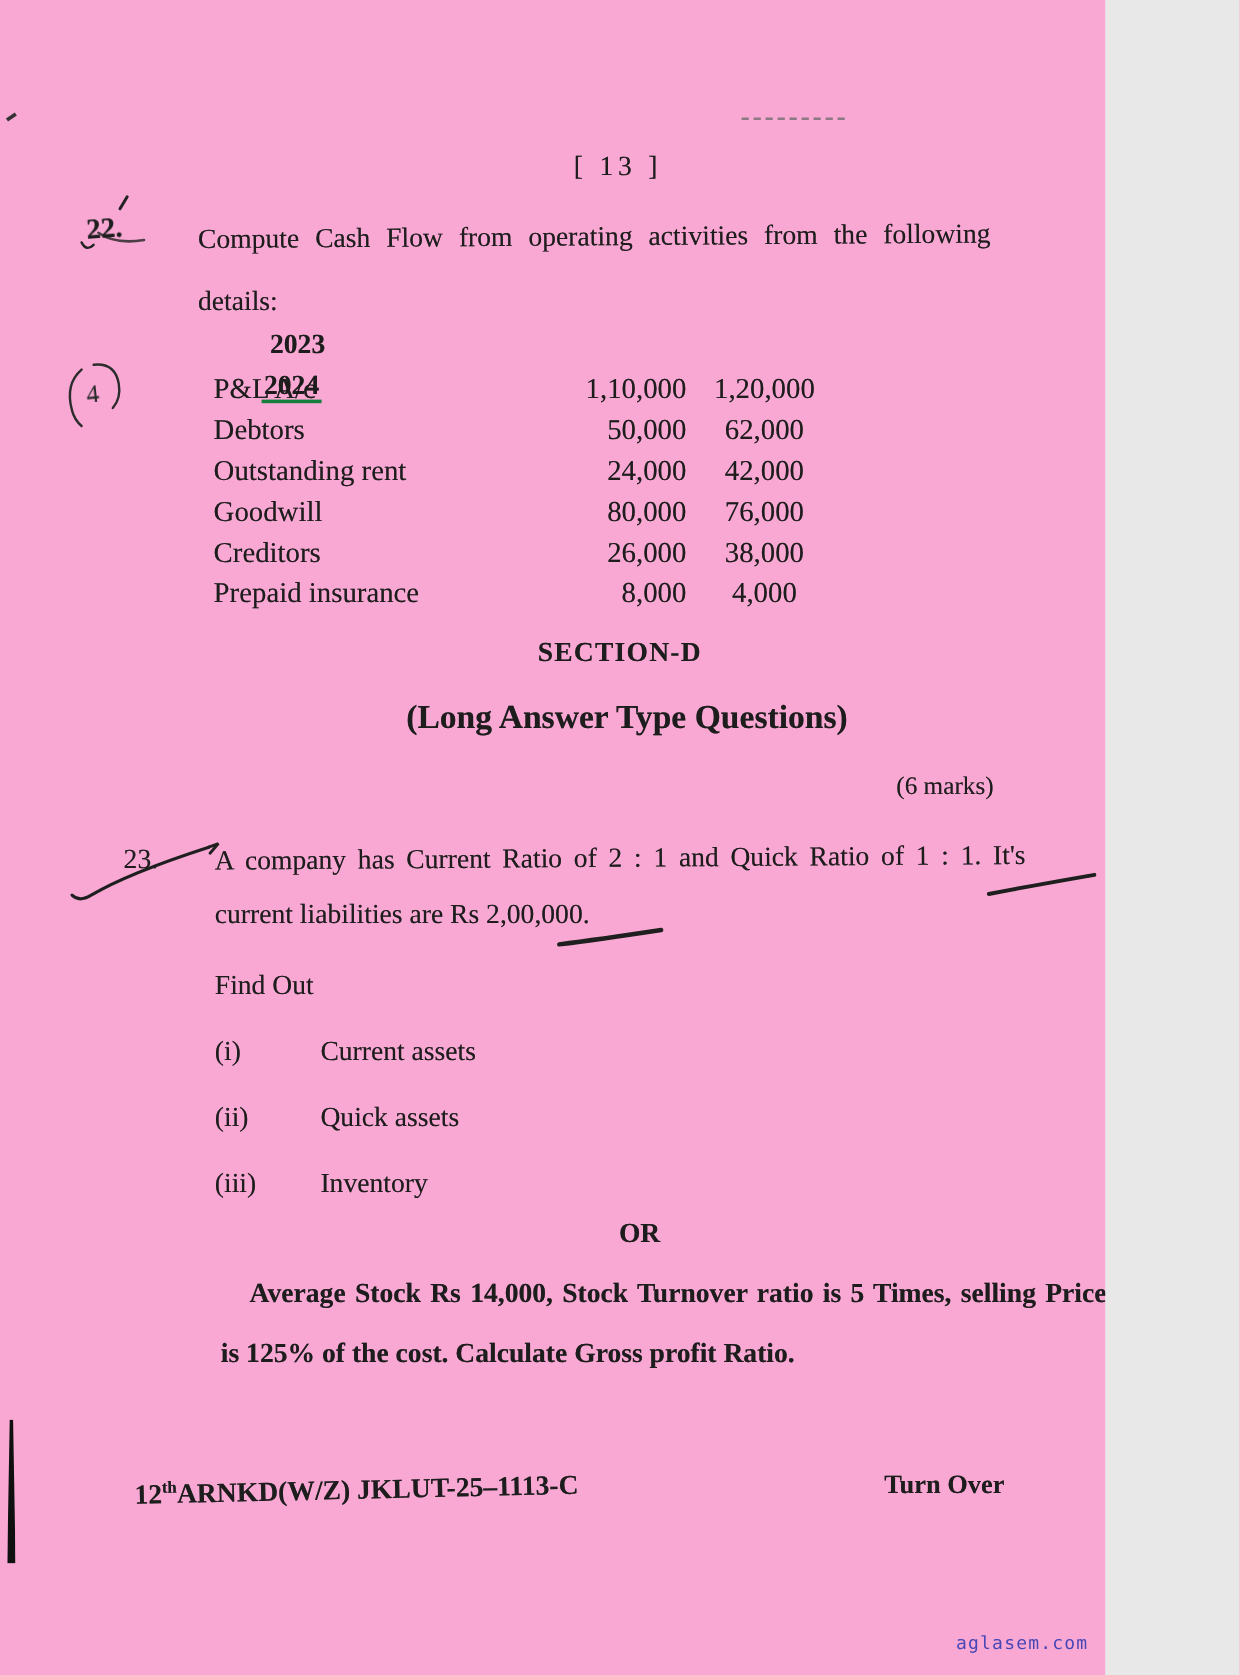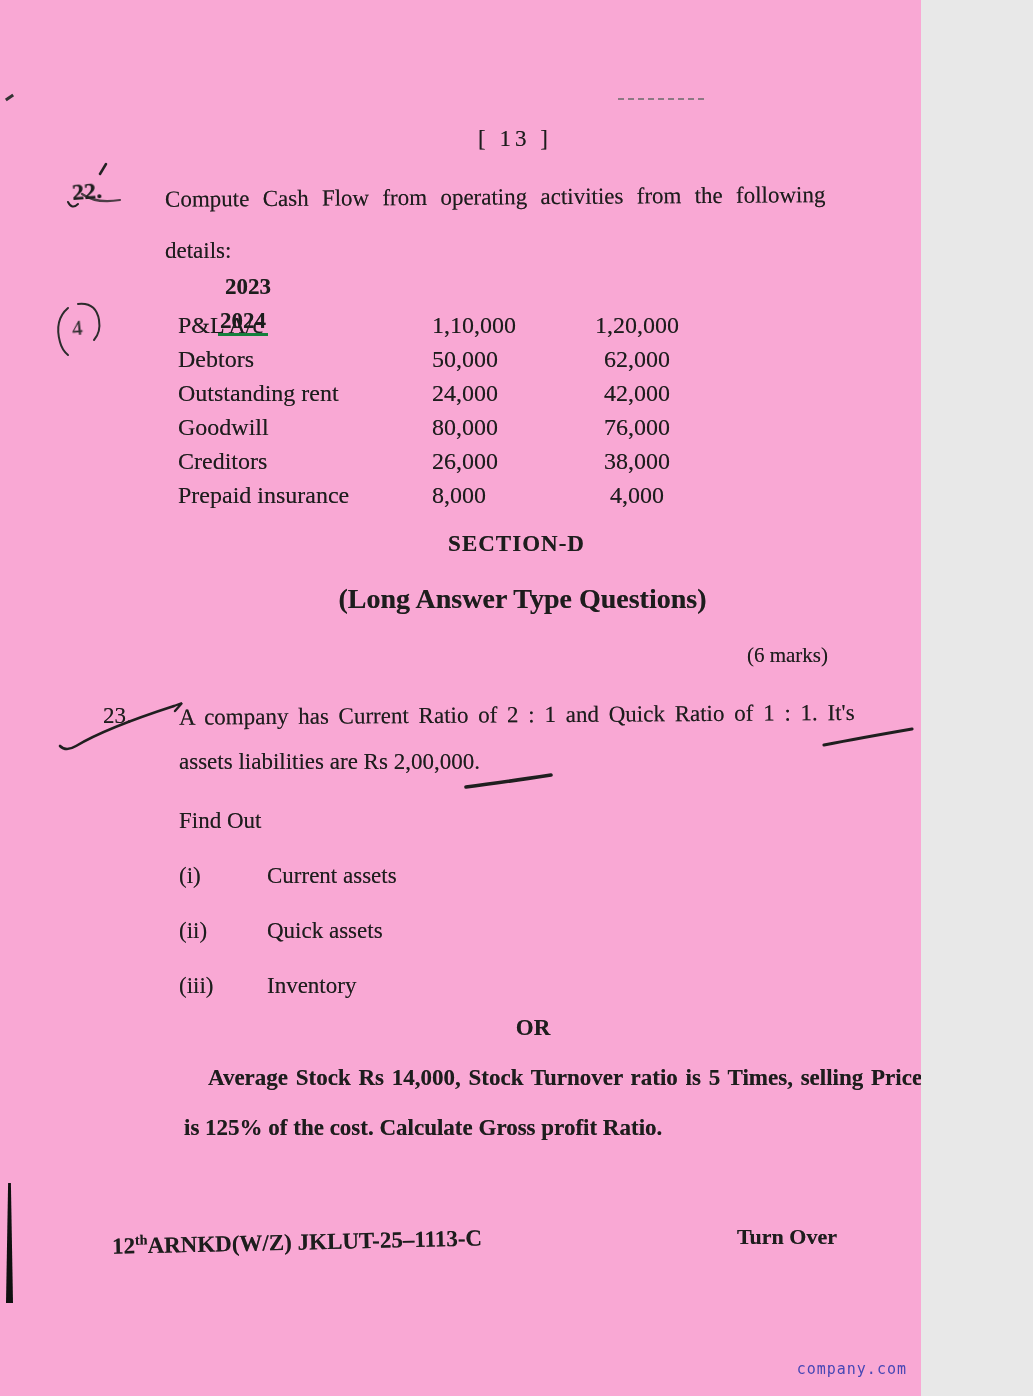--- a/index.html
+++ b/index.html
@@ -33,21 +33,21 @@
 
   
   .cf-table{top:270px;left:178px;width:524px;}
   .cf-hrow{display:flex;height:38px;line-height:34px;font-weight:bold;font-size:23px;flex-direction:column;}
   .cf-hlabel{width:254px;}
   .cf-h1{width:140px;text-align:center;}
   .cf-h2{width:130px;text-align:center;}
   .cf-h2 .u{border-bottom:3px solid #15803d;padding:0 2px;}
   .cf-row{display:flex;height:34px;line-height:34px;font-size:24px;}
   .cf-label{width:254px;}
-  .cf-v1{width:140px;text-align:left;}
+  .cf-v1{width:140px;text-align:right;}
   .cf-v2{width:130px;text-align:center;}
 
   
   .sec-title{top:531px;left:0;width:1033px;font-size:23px;letter-spacing:1px;}
   .sec-sub{top:583px;left:6px;width:1033px;font-size:28px;}
   .sec-marks{top:643px;right:93px;font-size:21px;}
 
   
   .q23-num{top:702px;left:103px;font-size:23px;}
   .q23-l1{top:701px;left:179px;width:762px;word-spacing:4px;}
@@ -146,21 +146,21 @@
 
   <div class="abs t q23-num">23.</div>
   <svg class="mark" style="top:696px;left:56px;" width="132" height="58" viewBox="0 0 132 58">
     <path d="M4,50 Q10,56 20,50 Q50,32 118,10" stroke="#1f1f1f" stroke-width="2.6" fill="none" stroke-linecap="round"></path>
     <path d="M118,10 L126,7 L119,15" stroke="#1f1f1f" stroke-width="2.4" fill="none" stroke-linecap="round"></path>
   </svg>
   <div class="abs t q23-l1 small-tilt">A company has Current Ratio of 2 : 1 and Quick Ratio of 1 : 1. It's</div>
   <svg class="mark" style="top:724px;left:820px;" width="100" height="26" viewBox="0 0 100 26">
     <path d="M4,21 Q40,14 92,5" stroke="#1f1f1f" stroke-width="3.2" fill="none" stroke-linecap="round"></path>
   </svg>
-  <div class="abs t q23-l2">assets liabilities are Rs 2,00,000.</div>
+  <div class="abs t q23-l2">current liabilities are Rs 2,00,000.</div>
   <svg class="mark" style="top:770px;left:463px;" width="95" height="22" viewBox="0 0 95 22">
     <path d="M3,17 Q35,13 88,5" stroke="#1f1f1f" stroke-width="3.6" fill="none" stroke-linecap="round"></path>
   </svg>
 
   <div class="abs t findout">Find Out</div>
 
   <div class="abs t li-marker" style="top:862px;">(i)</div>
   <div class="abs t li-label" style="top:862px;">Current assets</div>
   <div class="abs t li-marker" style="top:917px;">(ii)</div>
   <div class="abs t li-label" style="top:917px;">Quick assets</div>
@@ -168,15 +168,15 @@
   <div class="abs t li-label" style="top:972px;">Inventory</div>
 
   <div class="abs or-label center bold">OR</div>
 
   <div class="abs t alt1">Average Stock Rs 14,000, Stock Turnover ratio is 5 Times, selling Price</div>
   <div class="abs t alt2">is 125% of the cost. Calculate Gross profit Ratio.</div>
 
   <div class="abs footer-code"><span>12</span><sup>th</sup><span>ARNKD(W/Z) JKLUT-25–1113-C</span></div>
   <div class="abs turn-over">Turn Over</div>
 
-  <div class="abs watermark">company.com</div>
+  <div class="abs watermark">aglasem.com</div>
 
 </div>
 
 </body></html>

